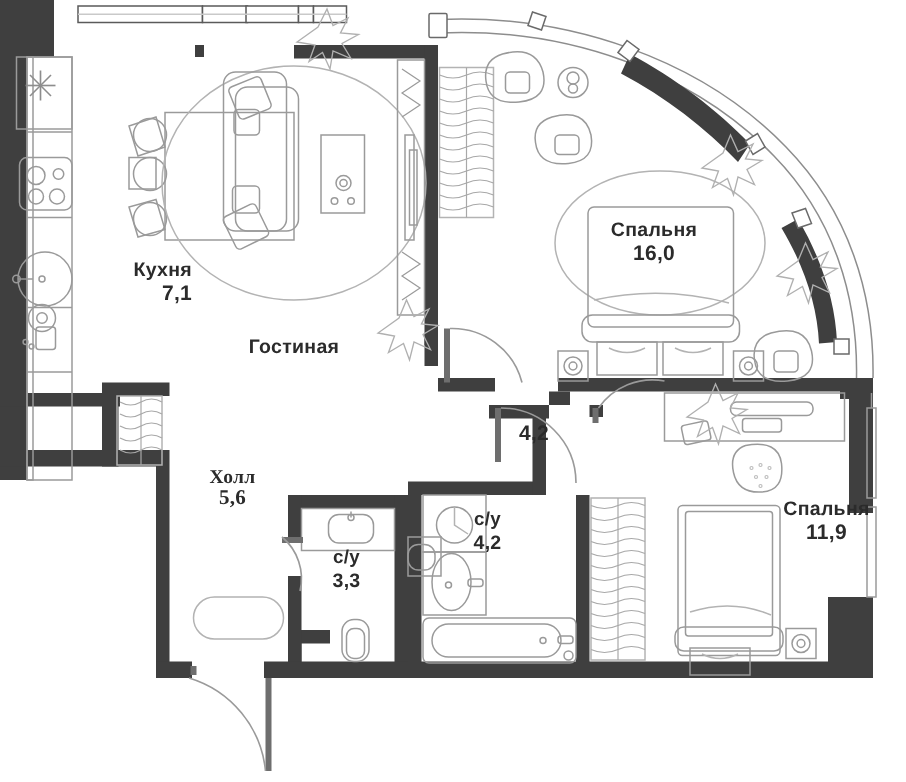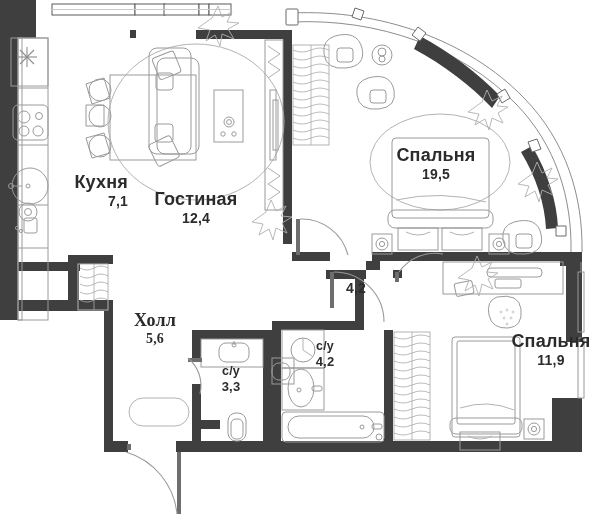--- a/index.html
+++ b/index.html
@@ -25,21 +25,21 @@
     text-align: center;
     font-family: "Liberation Sans", sans-serif;
     color: #2b2b2b;
     line-height: 1.18;
     white-space: nowrap;
     pointer-events: none;
   }
   .room-label .rl-name {
     display: block;
     font-weight: bold;
-    font-size: 18px;
+    font-size: 13px;
     letter-spacing: 0.2px;
   }
   .room-label .rl-area {
     display: block;
     font-weight: bold;
     font-size: 14px;
     letter-spacing: 0.2px;
   }
   .room-label.small .rl-name { font-size: 12.5px; }
   .room-label.small .rl-area { font-size: 13px; }
@@ -478,28 +478,27 @@
     </g>
   </g>
 
 </svg>
 
 <div class="room-label" style="left:28px; top:172px; width:100px;text-align:right;">
   <span class="rl-name">Кухня</span>
   <span class="rl-area">7,1</span>
 </div>
 
-<div class="room-label" style="left:136px; top:189px; width:120px;">
+<div class="room-label" style="left:136px; top:223px; width:120px;">
   <span class="rl-name">Гостиная</span>
-  <span class="rl-area">12,4</span>
 </div>
 
 <div class="room-label" style="left:376px; top:145px; width:120px;">
   <span class="rl-name">Спальня</span>
-  <span class="rl-area">19,5</span>
+  <span class="rl-area">16,0</span>
 </div>
 
 <div class="room-label" style="left:491px; top:331px; width:120px;">
   <span class="rl-name">Спальня</span>
   <span class="rl-area">11,9</span>
 </div>
 
 <div class="room-label" style="left:105px; top:310px; width:100px;font-family:Liberation Serif, serif;">
   <span class="rl-name">Холл</span>
   <span class="rl-area">5,6</span>

